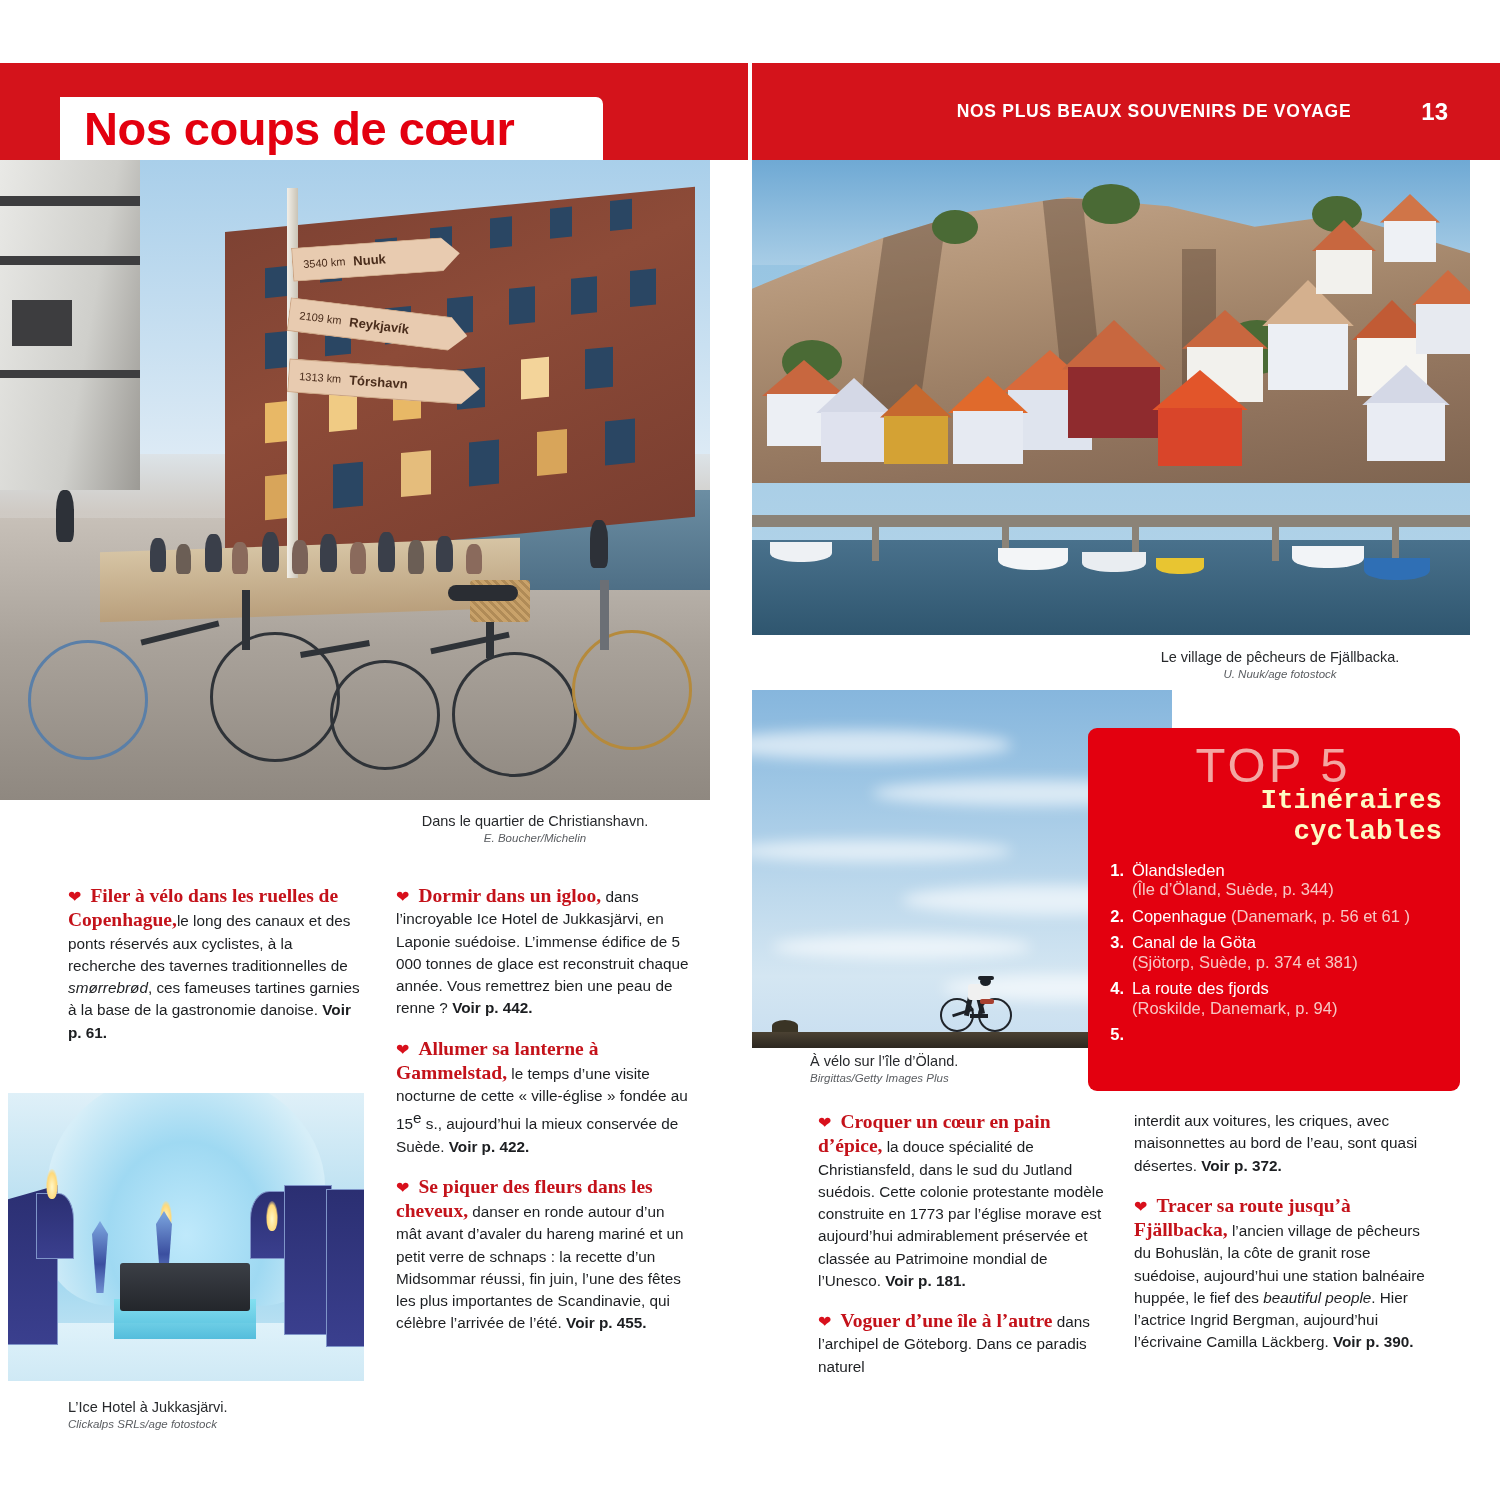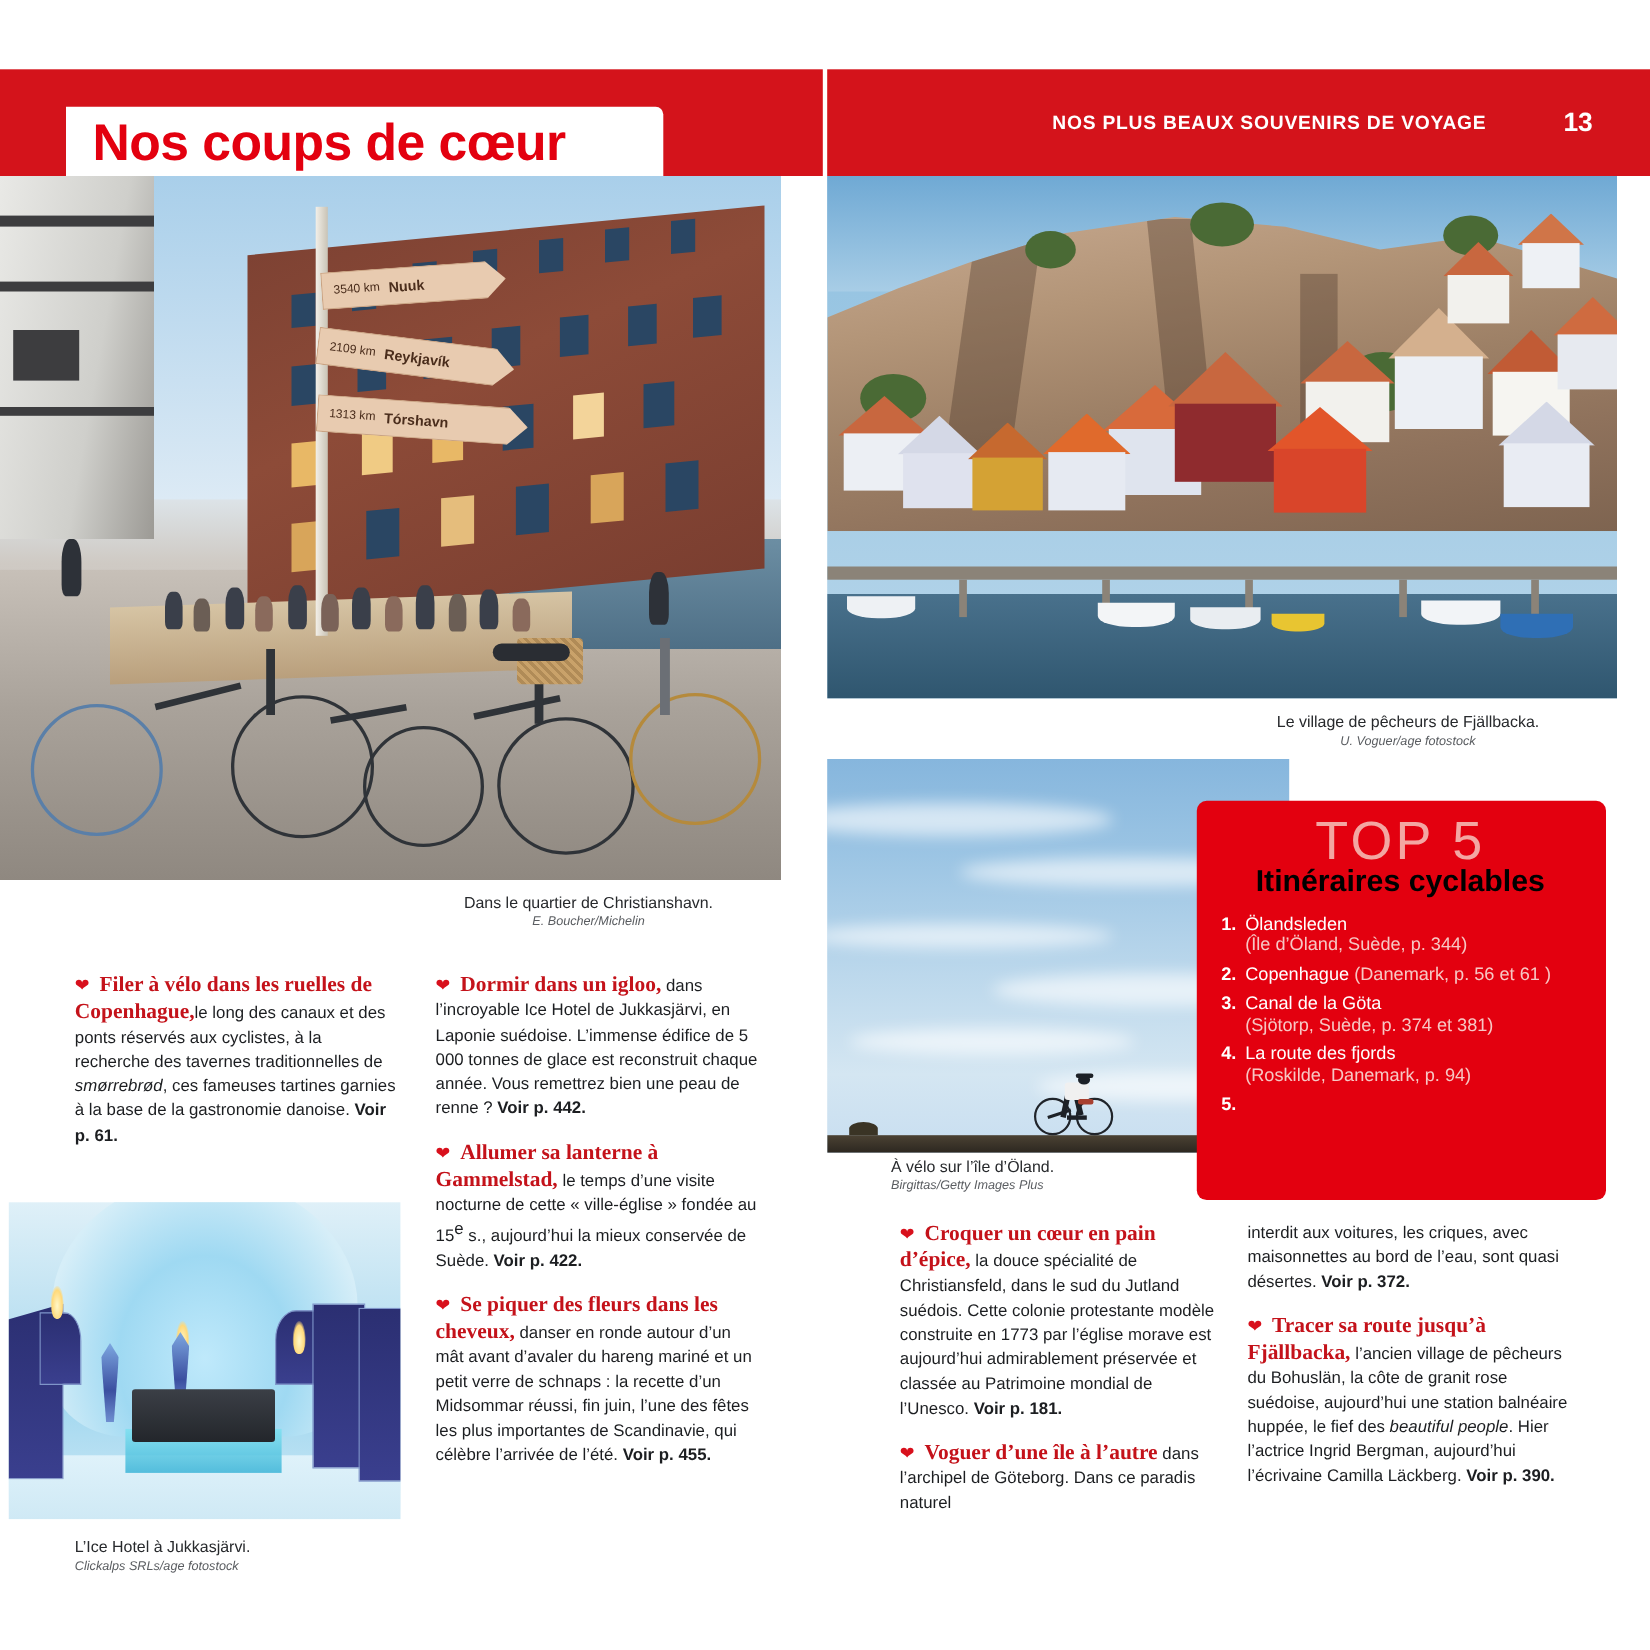--- a/index.html
+++ b/index.html
@@ -149,22 +149,22 @@
   #top5-box {
     position:absolute; left:1088px; top:728px; width:372px; height:363px;
     background:#e3000f; border-radius:9px;
     padding: 14px 18px 14px 16px; color:#ffffff;
   }
   #top5-box .t5-title {
     text-align:center; font-size:49px; font-weight:normal; letter-spacing:3px;
     color:#f3a6a2; line-height:0.95; margin-bottom:-4px;
   }
   #top5-box .t5-sub {
-    text-align:center; font-family:Liberation Sans, sans-serif; font-weight:bold;
-    font-size:27.5px; color:#000000; margin-bottom:14px;
+    text-align:right; font-family:Liberation Mono, monospace; font-weight:bold;
+    font-size:27.5px; color:#fef9c3; margin-bottom:14px;
   }
   #top5-box ol { list-style:none; }
   #top5-box li { display:flex; gap:8px; margin-bottom:6.5px; font-size:16.5px; line-height:1.2; }
   #top5-box li .num { font-weight:bold; min-width:20px; text-align:right; }
   #top5-box li .txt { }
   #top5-box li .place { color:#ffffff; }
   #top5-box li .ref { color:#f7c7c4; }
 
   
   .col { position:absolute; font-size:15.3px; line-height:1.455; color:#1c1e21; }
@@ -367,21 +367,21 @@
   <div class="fj-boat" style="left:18px;top:382px;width:62px;height:20px;background:#eef1f4;"></div>
   <div class="fj-boat" style="left:246px;top:388px;width:70px;height:22px;background:#f3f5f7;"></div>
   <div class="fj-boat" style="left:330px;top:392px;width:64px;height:20px;background:#e9edf1;"></div>
   <div class="fj-boat" style="left:404px;top:398px;width:48px;height:16px;background:#e8c531;"></div>
   <div class="fj-boat" style="left:540px;top:386px;width:72px;height:22px;background:#f2f4f7;"></div>
   <div class="fj-boat" style="left:612px;top:398px;width:66px;height:22px;background:#2f6fb5;"></div>
 </div>
 
 <div class="caption center" style="left:1090px; top:648px; width:380px;">
   <span>Le village de pêcheurs de Fjällbacka.</span>
-  <span class="credit">U. Voguer/age fotostock</span>
+  <span class="credit">U. Nuuk/age fotostock</span>
 </div>
 
 <div class="photo" id="photo-oland">
   <div class="ol-cloud" style="left:-40px;top:40px;width:300px;height:30px;"></div>
   <div class="ol-cloud" style="left:120px;top:90px;width:330px;height:26px;"></div>
   <div class="ol-cloud" style="left:-20px;top:150px;width:280px;height:22px;"></div>
   <div class="ol-cloud" style="left:150px;top:195px;width:300px;height:30px;"></div>
   <div class="ol-cloud" style="left:20px;top:245px;width:260px;height:24px;"></div>
   <div class="ol-cloud" style="left:190px;top:285px;width:250px;height:26px;"></div>
   <div class="ol-ground"></div>

